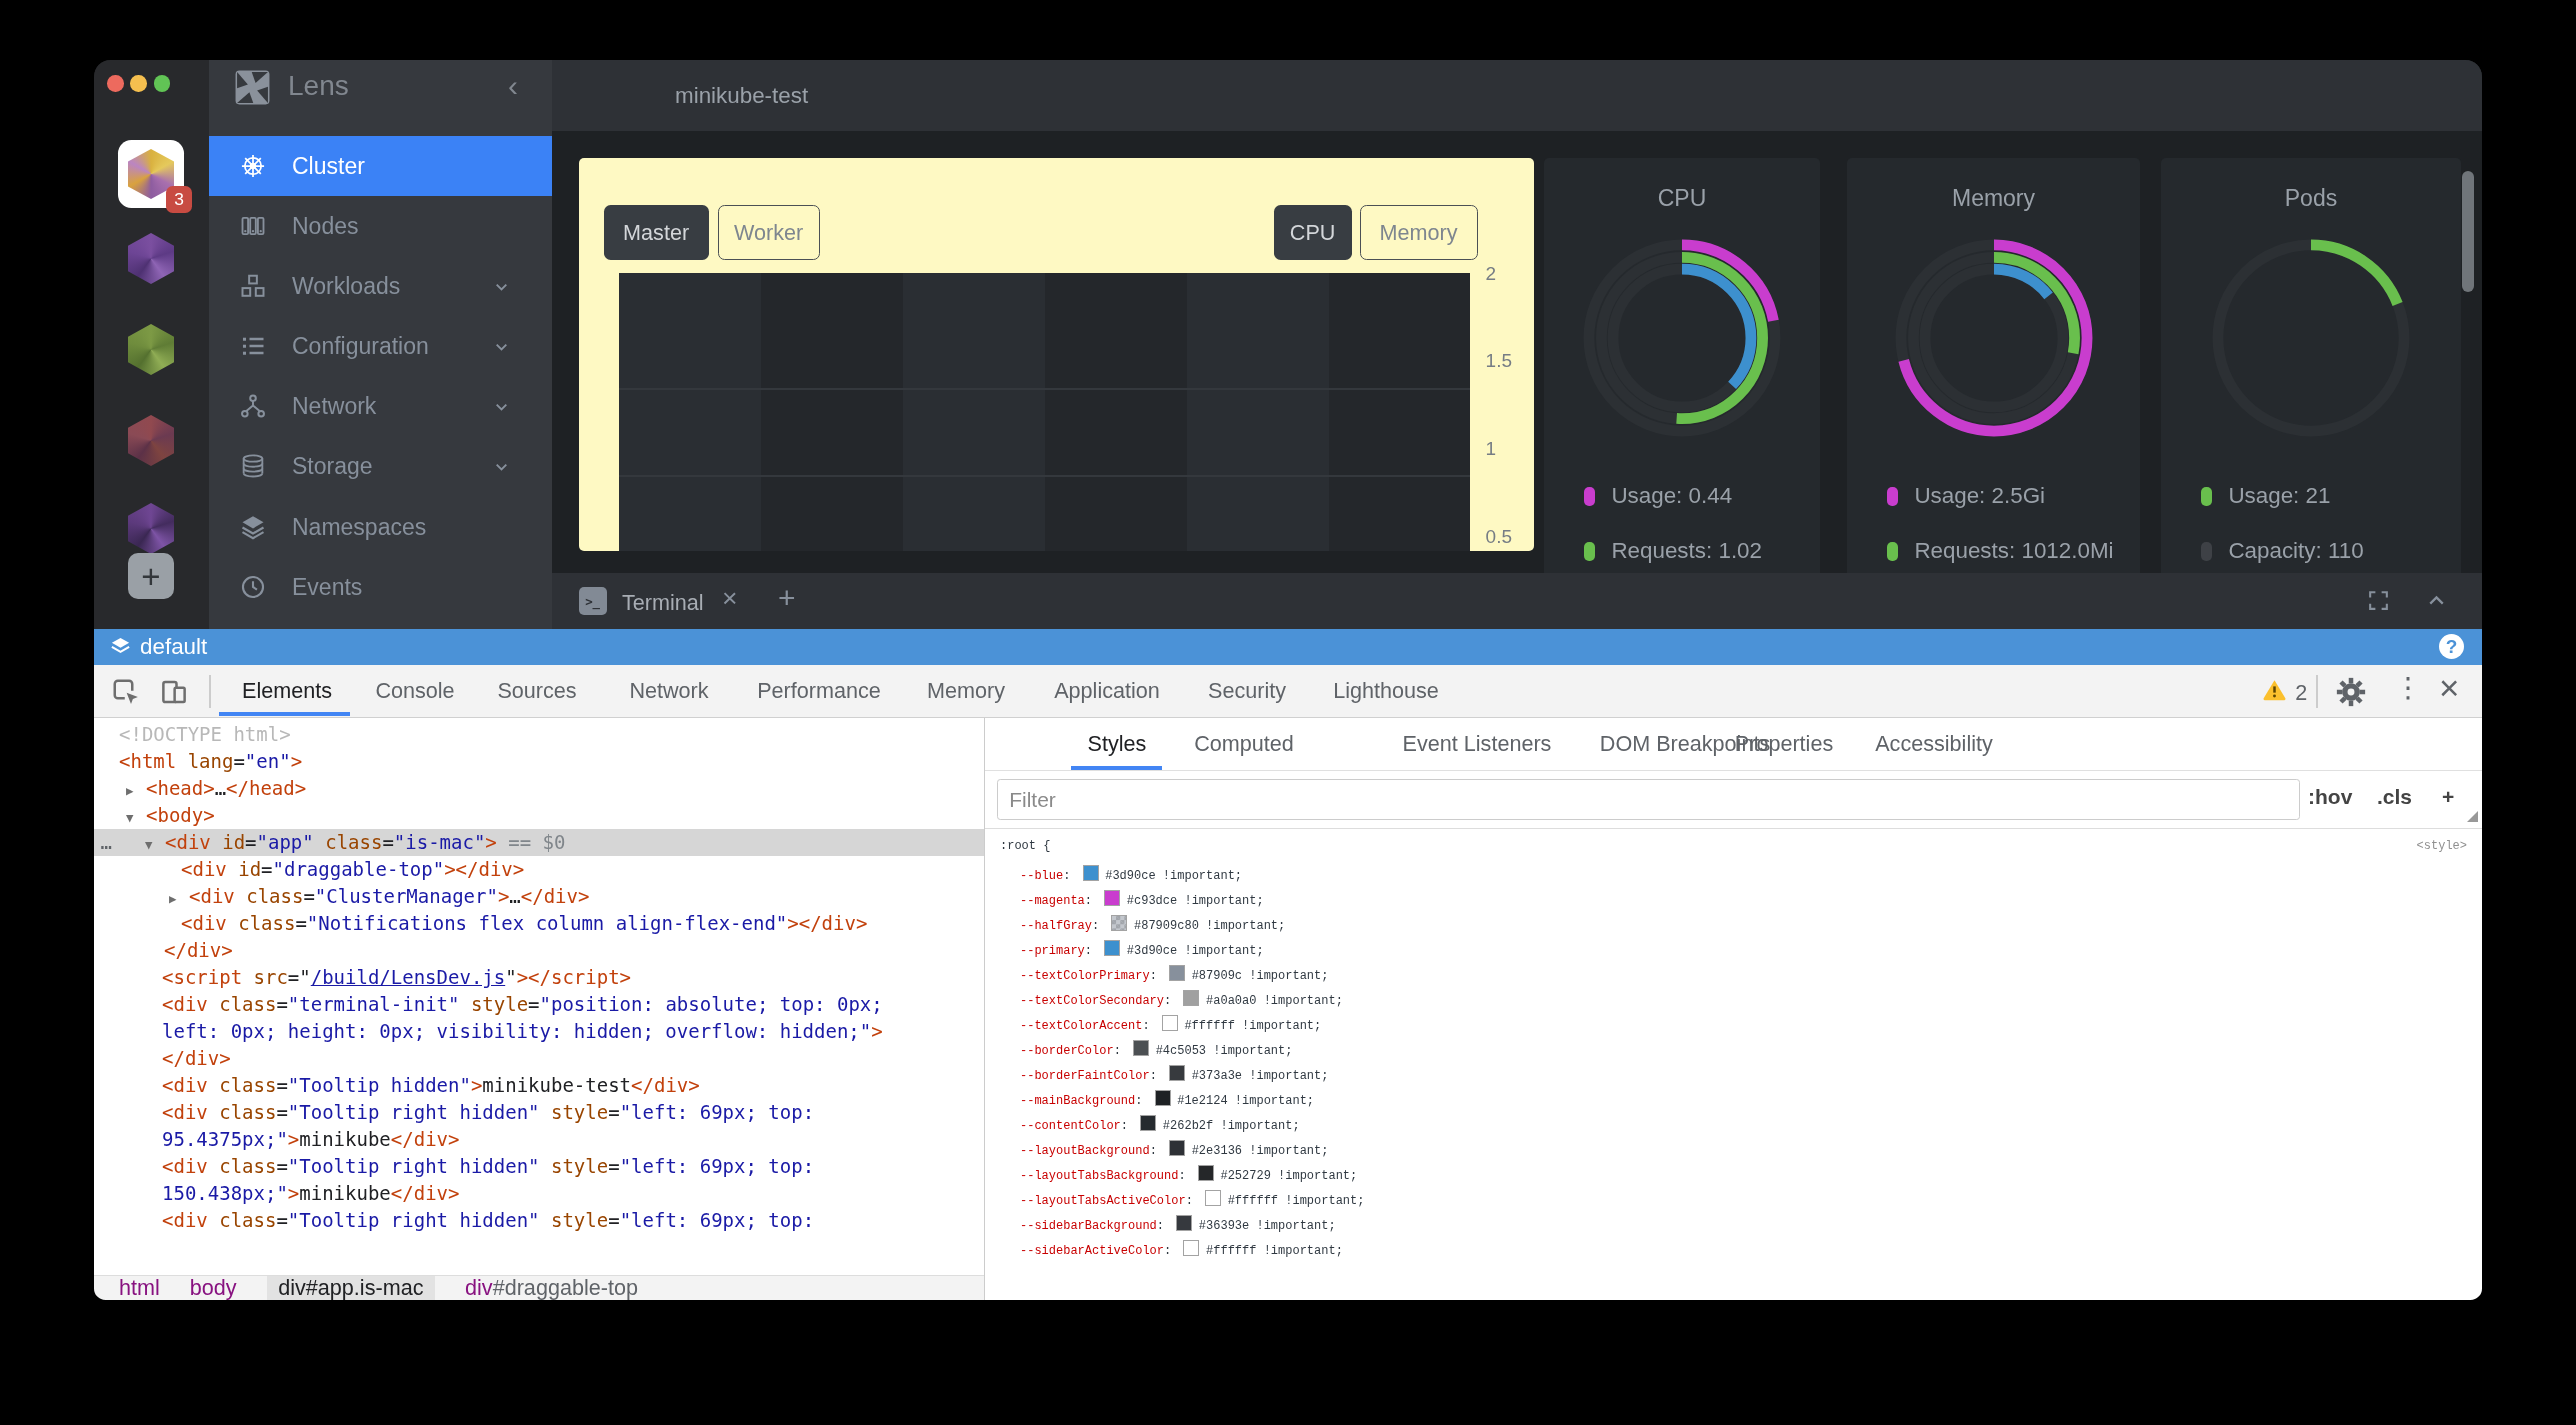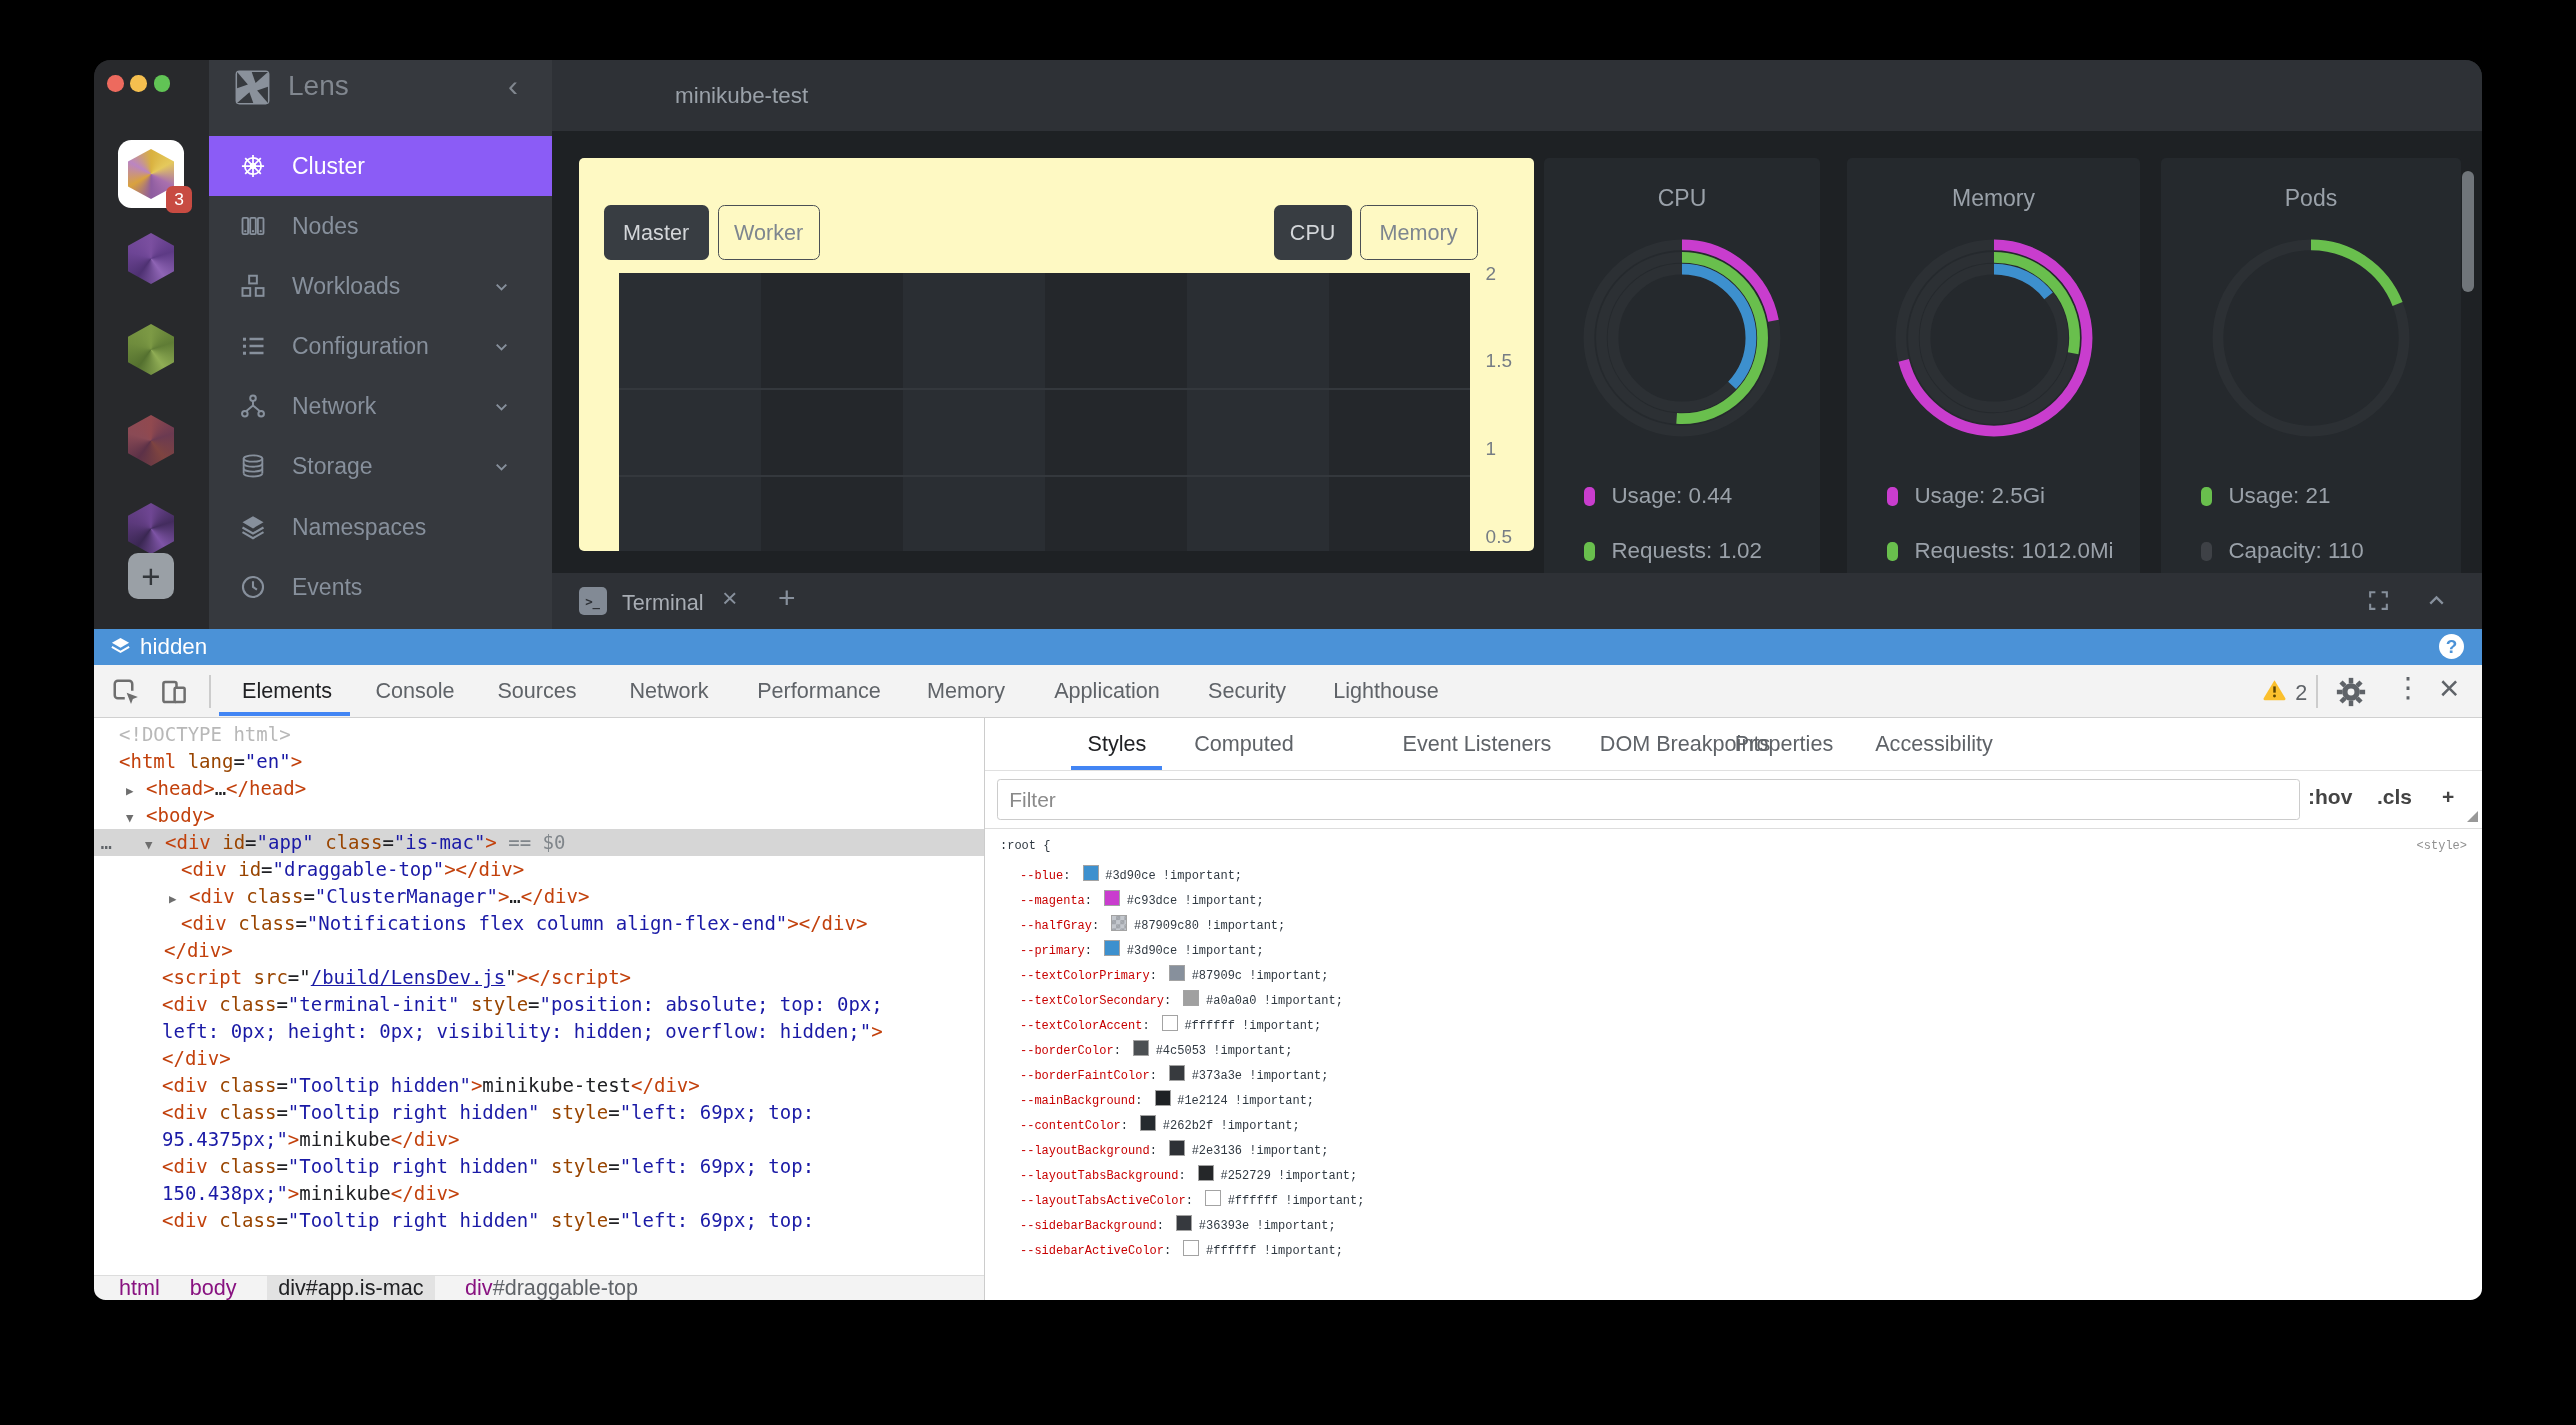--- a/index.html
+++ b/index.html
@@ -24,21 +24,21 @@
               border-radius:10px; color:#33373b; font-size:33px; display:flex; align-items:center;
               justify-content:center; line-height:1; }
 
   .nav { position:absolute; left:115px; top:0; width:343px; height:569px; background:#36393e; }
   .nav-header { position:absolute; left:0; top:0; width:100%; height:52px; }
   .logo { position:absolute; left:25px; top:9px; width:37px; height:37px; }
   .brand { position:absolute; left:79px; top:10px; font-size:28px; color:#81878f; }
   .collapse { position:absolute; left:299px; top:9px; font-size:30px; color:#81878f; }
   .nav-item { position:absolute; left:0; width:343px; height:60px; display:flex; align-items:center;
               color:#87909c; font-size:23px; }
-  .nav-item.active { background:#8b5cf6; color:#fff; }
+  .nav-item.active { background:#3b82f6; color:#fff; }
   .nav-item .nicon { position:absolute; left:30px; width:28px; height:28px; }
   .nav-item .nlabel { position:absolute; left:83px; }
   .nav-item .nchev { position:absolute; left:281px; width:23px; height:23px; }
   .nav-scroll { position:absolute; left:415px; top:56px; width:12.4px; height:239px;
                 background:#55595f; border-radius:6.6px; }
 
   .content { position:absolute; left:458px; top:0; width:1930px; height:569px; background:#1e2124; }
   .tabbar { position:absolute; left:0; top:0; width:100%; height:71px; background:#2e3136; }
   .tabbar span { position:absolute; left:123px; top:23px; font-size:22.4px; color:#9aa1a9; }
   .dash { position:absolute; left:0; top:71px; width:100%; height:442px; }
@@ -390,21 +390,21 @@
             <path d="M6 15 L12 9 18 15" stroke="#87909c" fill="none" stroke-width="2.2"></path>
           </svg></span>
     </div>
   </div>
 
   <div class="bluebar">
     <span class="kicon" id="kIcon"><svg viewBox="0 0 24 24">
           <path d="M12 3 L21 8.2 12 13.4 3 8.2 Z" fill="#ffffff"></path>
           <path d="M21 12.4 L12 17.6 3 12.4" stroke="#ffffff" fill="none" stroke-width="2.2"></path>
         </svg></span>
-    <span class="klabel">hidden</span>
+    <span class="klabel">default</span>
     <span class="help-badge">?</span>
   </div>
 
   <div class="dtbar">
     <span class="dt-lefticon" style="left:17.4px" id="inspectIcon"><svg viewBox="0 0 24 24">
           <path d="M11 17 H5.5 A2.5 2.5 0 0 1 3 14.5 V5.5 A2.5 2.5 0 0 1 5.5 3 H14.5 A2.5 2.5 0 0 1 17 5.5 V11" stroke="#6e6e6e" fill="none" stroke-width="2"></path>
           <path d="M12.5 12.5 L21.5 16 17.5 17.5 16 21.5 Z" fill="#6e6e6e"></path>
         </svg></span>
     <span class="dt-lefticon" style="left:65px" id="deviceIcon"><svg viewBox="0 0 24 24">
           <rect x="3.5" y="4" width="10.5" height="16" rx="1.5" stroke="#6e6e6e" fill="none" stroke-width="2"></rect>

